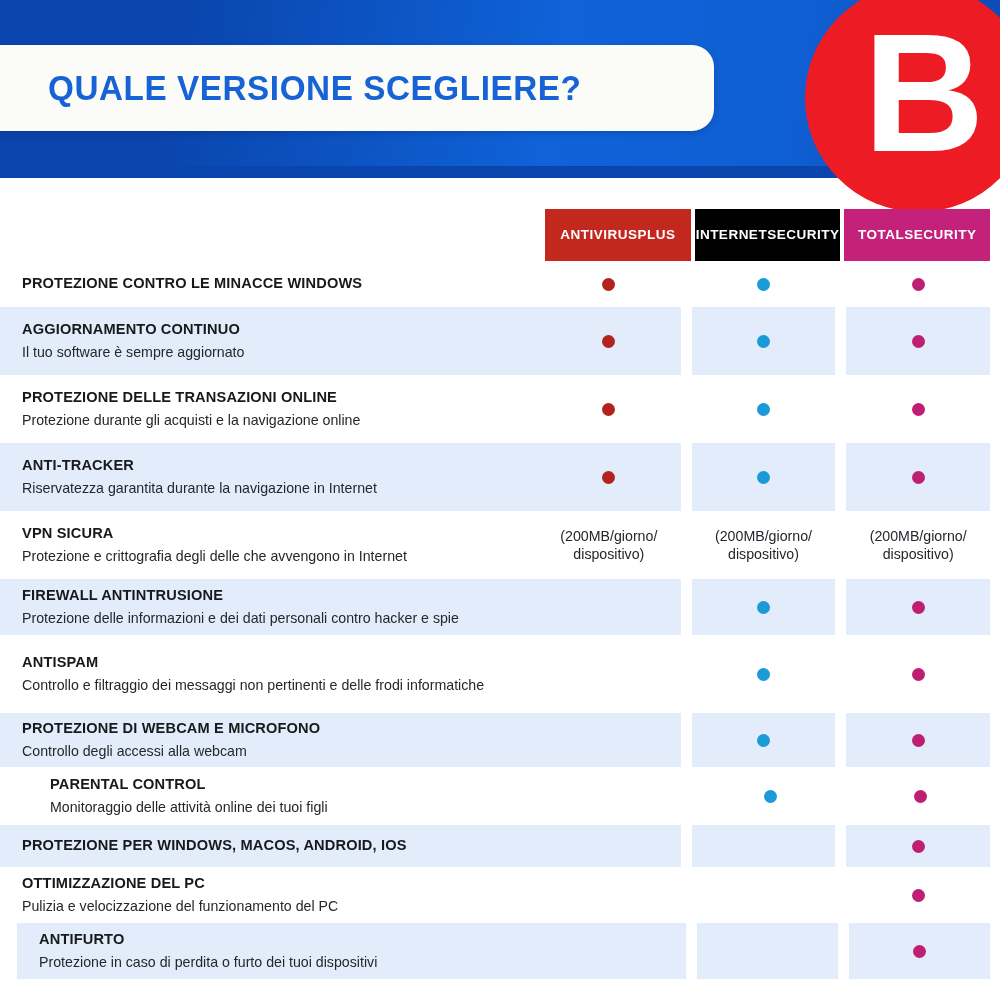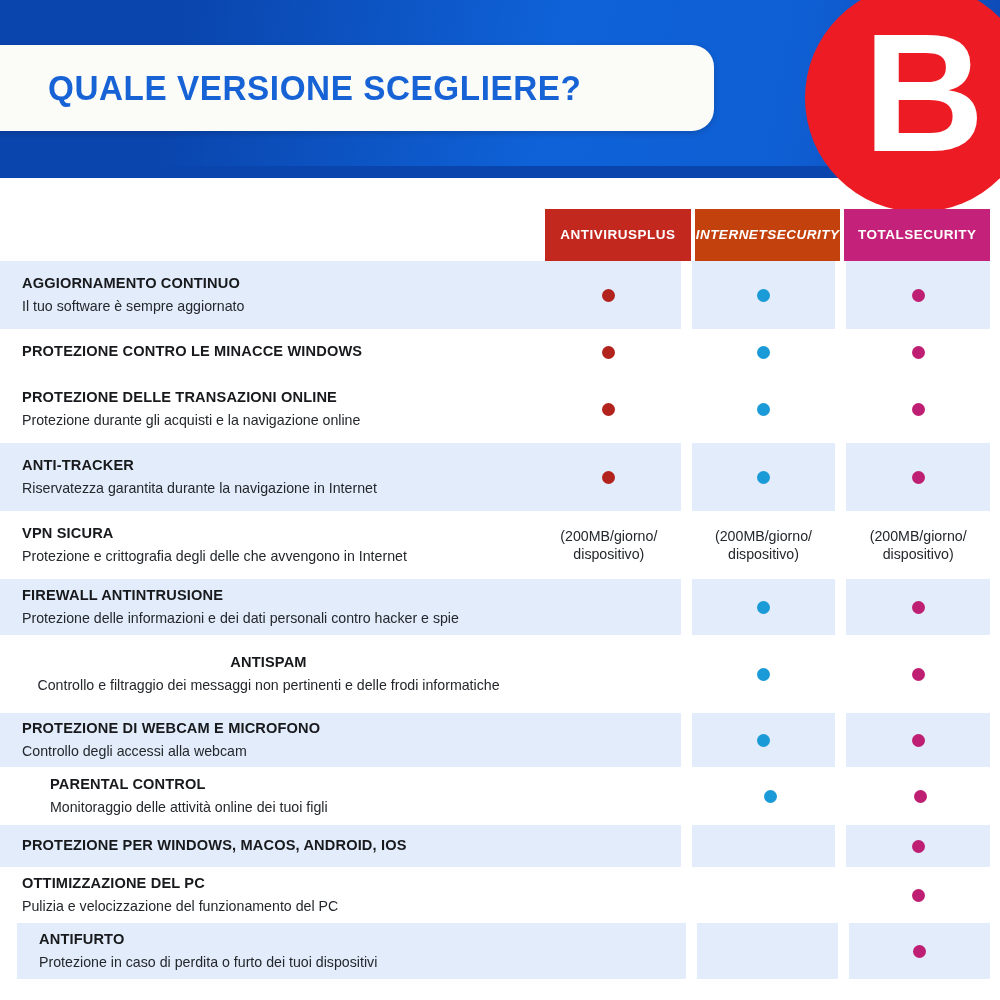--- a/index.html
+++ b/index.html
@@ -183,64 +183,64 @@
 
   <div id="logo-circle">
     <div id="logo-letter">B</div>
   </div>
 
   <div id="col-headers">
       <div class="col-badge" style="background: rgb(195, 40, 31);">
         <span>ANTIVIRUS</span>
         <span class="l2">PLUS</span>
       </div>
-      <div class="col-badge" style="background: #c2410c; font-style: italic;">
+      <div class="col-badge" style="background: #000000;">
         <span>INTERNET</span>
         <span class="l2">SECURITY</span>
       </div>
       <div class="col-badge" style="background: rgb(196, 34, 122);">
         <span>TOTAL</span>
         <span class="l2">SECURITY</span>
       </div>
     </div>
 
   <div id="table">
+      <div class="row" style="height: 46px;">
+        <div class="feature-cell">
+          <div class="feat-title">PROTEZIONE CONTRO LE MINACCE WINDOWS</div>
+        </div>
+        <div class="marks">
+          <div class="mark-cell">
+            <span class="dot c0" style="background: rgb(179, 35, 30);"></span>
+          </div>
+          <div class="mark-cell">
+            <span class="dot c1" style="background: rgb(27, 154, 216);"></span>
+          </div>
+          <div class="mark-cell">
+            <span class="dot c2" style="background: rgb(191, 31, 114);"></span>
+          </div>
+        </div>
+      </div>
       <div class="row" style="height: 68px;">
         <div class="feature-cell shaded">
           <div class="feat-title">AGGIORNAMENTO CONTINUO</div>
           <div class="feat-sub">Il tuo software è sempre aggiornato</div>
         </div>
         <div class="marks">
           <div class="mark-cell shaded">
             <span class="dot c0" style="background: rgb(179, 35, 30);"></span>
           </div>
           <div class="mark-cell shaded">
             <span class="dot c1" style="background: rgb(27, 154, 216);"></span>
           </div>
           <div class="mark-cell shaded">
             <span class="dot c2" style="background: rgb(191, 31, 114);"></span>
           </div>
         </div>
       </div>
-      <div class="row" style="height: 46px;">
-        <div class="feature-cell">
-          <div class="feat-title">PROTEZIONE CONTRO LE MINACCE WINDOWS</div>
-        </div>
-        <div class="marks">
-          <div class="mark-cell">
-            <span class="dot c0" style="background: rgb(179, 35, 30);"></span>
-          </div>
-          <div class="mark-cell">
-            <span class="dot c1" style="background: rgb(27, 154, 216);"></span>
-          </div>
-          <div class="mark-cell">
-            <span class="dot c2" style="background: rgb(191, 31, 114);"></span>
-          </div>
-        </div>
-      </div>
       <div class="row" style="height: 68px;">
         <div class="feature-cell">
           <div class="feat-title">PROTEZIONE DELLE TRANSAZIONI ONLINE</div>
           <div class="feat-sub">Protezione durante gli acquisti e la navigazione online</div>
         </div>
         <div class="marks">
           <div class="mark-cell">
             <span class="dot c0" style="background: rgb(179, 35, 30);"></span>
           </div>
           <div class="mark-cell">
@@ -293,21 +293,21 @@
         <div class="marks">
           <div class="mark-cell shaded"></div>
           <div class="mark-cell shaded">
             <span class="dot c1" style="background: rgb(27, 154, 216);"></span>
           </div>
           <div class="mark-cell shaded">
             <span class="dot c2" style="background: rgb(191, 31, 114);"></span>
           </div>
         </div>
       </div>
-      <div class="row" style="height: 78px; text-align: center;">
+      <div class="row" style="height: 78px;">
         <div class="feature-cell">
           <div class="feat-title">ANTISPAM</div>
           <div class="feat-sub">Controllo e filtraggio dei messaggi non pertinenti e delle frodi informatiche</div>
         </div>
         <div class="marks">
           <div class="mark-cell"></div>
           <div class="mark-cell">
             <span class="dot c1" style="background: rgb(27, 154, 216);"></span>
           </div>
           <div class="mark-cell">

